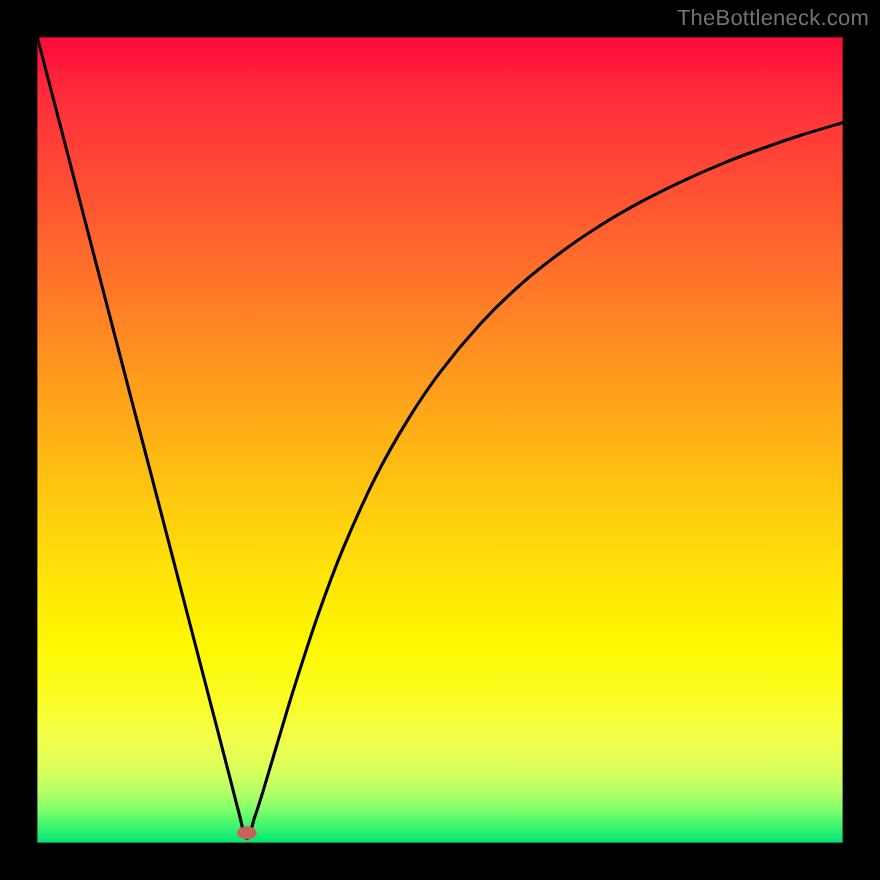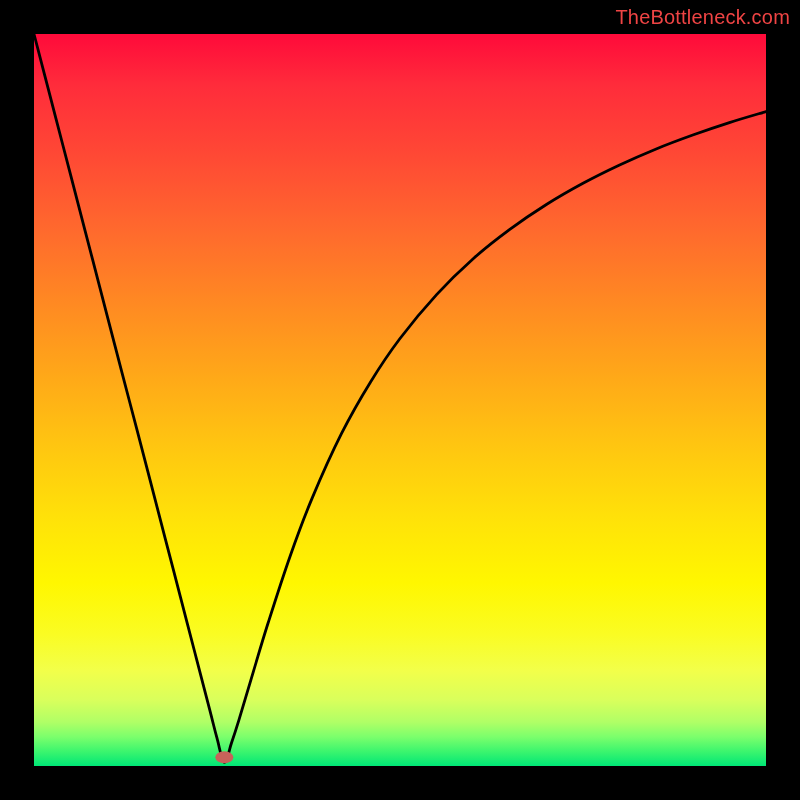--- a/index.html
+++ b/index.html
@@ -60,21 +60,21 @@
     stroke-linecap: round;
   }
   .marker {
     fill: #c8625a;
     stroke: none;
   }
   .attribution {
     position: absolute;
     top: 6px;
     right: 10px;
-    color: #ef4444;
+    color: #737373;
     font-size: 20px;
     letter-spacing: 0.2px;
     user-select: none;
   }
 </style>
 </head>
 <body>
 
 <div class="frame">
 

